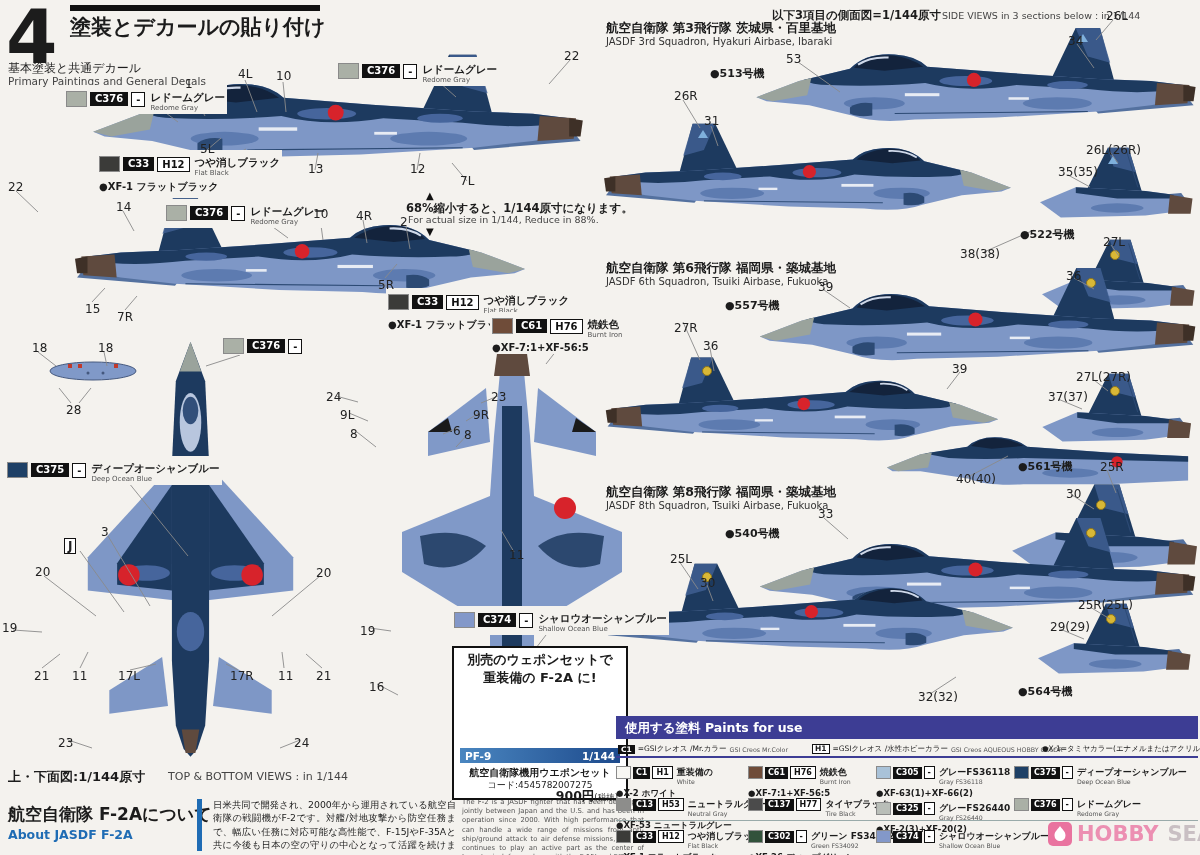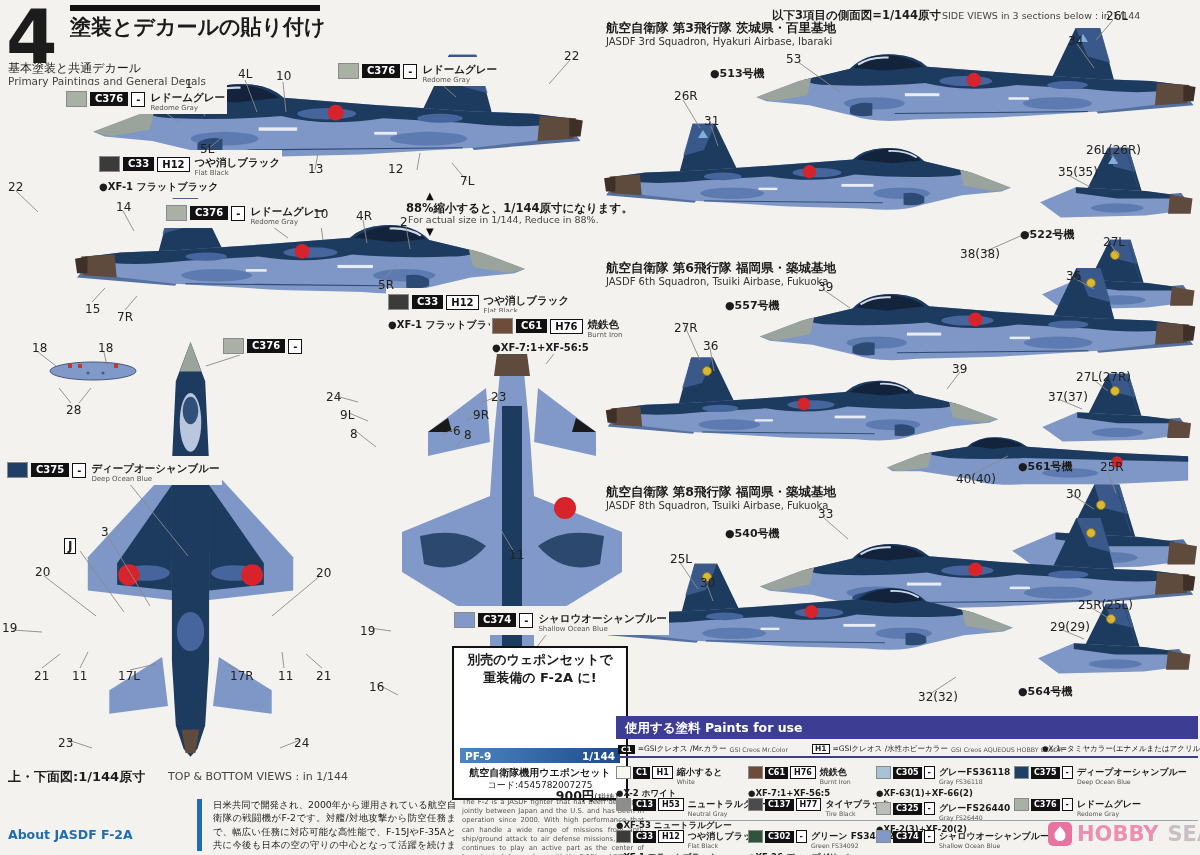--- a/index.html
+++ b/index.html
@@ -322,21 +322,21 @@
   <div class="step-num">4</div>
   <div class="step-bar"></div>
   <div class="step-title">塗装とデカールの貼り付け</div>
   <div class="sub-jp">基本塗装と共通デカール</div>
   <div class="sub-en">Primary Paintings and General Decals</div>
 
   <div class="note-jp" style="left:772px;top:8px">以下3項目の側面図=1/144原寸</div>
   <div class="note-en" style="left:942px;top:10px">SIDE VIEWS in 3 sections below :  in 1/144</div>
 
   <div class="arrow" style="left:426px;top:190px">▲</div>
-  <div class="note-jp" style="left:406px;top:201px">88%縮小すると、1/144原寸になります。</div>
+  <div class="note-jp" style="left:406px;top:201px">68%縮小すると、1/144原寸になります。</div>
   <div class="note-en" style="left:408px;top:214px">For actual size in 1/144, Reduce in 88%.</div>
   <div class="arrow" style="left:426px;top:226px">▼</div>
 
   <div class="note-jp" style="left:8px;top:768px;font-size:13px">上・下面図:1/144原寸</div>
   <div class="note-en" style="left:168px;top:770px;font-size:11px">TOP &amp; BOTTOM VIEWS : in 1/144</div>
 
   <div class="chipblock" style="left:64px;top:85px">
     <div class="pc-row">
         <span class="swatch" style="background: rgb(170, 176, 166);"></span>
         <span class="pc-code">C376</span>
@@ -410,21 +410,21 @@
         <span class="pc-name"><span class="pc-jp">シャロウオーシャンブルー</span><span class="pc-en" style="display:block">Shallow Ocean Blue</span></span>
       </div>
   </div>
 
   <div class="lbl" style="left:185px;top:78px">1</div>
   <div class="lbl" style="left:238px;top:68px">4L</div>
   <div class="lbl" style="left:276px;top:70px">10</div>
   <div class="lbl" style="left:564px;top:50px">22</div>
   <div class="lbl" style="left:200px;top:143px">5L</div>
   <div class="lbl" style="left:308px;top:163px">13</div>
-  <div class="lbl" style="left:388px;top:163px">12</div>
+  <div class="lbl" style="left:410px;top:163px">12</div>
   <div class="lbl" style="left:460px;top:175px">7L</div>
 
   <div class="lbl" style="left:8px;top:181px">22</div>
   <div class="lbl" style="left:116px;top:201px">14</div>
   <div class="lbl" style="left:313px;top:208px">10</div>
   <div class="lbl" style="left:356px;top:210px">4R</div>
   <div class="lbl" style="left:400px;top:216px">2</div>
   <div class="lbl" style="left:378px;top:279px">5R</div>
   <div class="lbl" style="left:85px;top:303px">15</div>
   <div class="lbl" style="left:117px;top:311px">7R</div>
@@ -494,20 +494,21 @@
   <div class="lbl" style="left:1100px;top:461px">25R</div>
   <div class="lbl" style="left:1066px;top:488px">30</div>
 
   <div class="lbl" style="left:818px;top:508px">33</div>
   <div class="lbl" style="left:670px;top:553px">25L</div>
   <div class="lbl" style="left:700px;top:577px">30</div>
   <div class="lbl" style="left:918px;top:691px">32(32)</div>
   <div class="lbl" style="left:1078px;top:599px">25R(25L)</div>
   <div class="lbl" style="left:1050px;top:621px">29(29)</div>
 
+  <div class="about-title">航空自衛隊 F-2Aについて</div>
   <div class="about-en">About JASDF F-2A</div>
   <div class="about-bar"></div>
   <div class="about-jp">日米共同で開発され、2000年から運用されている航空自衛隊の戦闘機がF-2です。対艦/対地攻撃から防空任務まで、幅広い任務に対応可能な高性能で、F-15JやF-35Aと共に今後も日本の空の守りの中心となって活躍を続けます。</div>
   <div class="about-body-en">The F-2 is a JASDF fighter that has been developed jointly between Japan and the U.S. and has been in operation since 2000. With high performance that can handle a wide range of missions from anti-ship/ground attack to air defense missions, the F-2 continues to play an active part as the center of Japan's air defense along with the F-15J and F-35A.</div>
 
   <div class="ad">
     <div class="ad-t1">別売のウェポンセットで</div>
     <div class="ad-t2">重装備の F-2A に!</div>
     <div class="ad-pf">
       <span>PF-9</span>
@@ -534,21 +535,21 @@
 
   </div>
   <div class="pt-rule" style="top:756px"></div>
   <div class="pt-rule2" style="top:820px"></div>
 
   <div class="pcell" style="left:616px;top:760px">
     <div class="pc-row">
         <span class="swatch" style="background: rgb(248, 247, 243);"></span>
         <span class="pc-code">C1</span>
         <span class="pc-code2">H1</span>
-        <span class="pc-name"><span class="pc-jp">縮小すると</span><span class="pc-en" style="display:block">White</span></span>
+        <span class="pc-name"><span class="pc-jp">重装備の</span><span class="pc-en" style="display:block">White</span></span>
       </div>
     <div class="pc-tam">●X-2 ホワイト</div>
   </div>
   <div class="pcell" style="left:748px;top:760px">
     <div class="pc-row">
         <span class="swatch" style="background: rgb(111, 76, 57);"></span>
         <span class="pc-code">C61</span>
         <span class="pc-code2">H76</span>
         <span class="pc-name"><span class="pc-jp">焼鉄色</span><span class="pc-en" style="display:block">Burnt Iron</span></span>
       </div>

